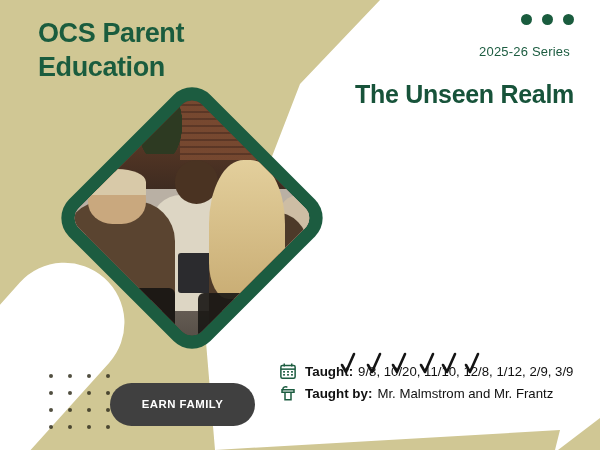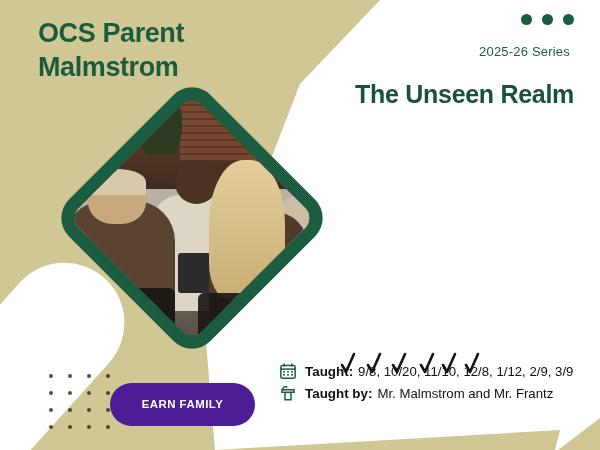--- a/index.html
+++ b/index.html
@@ -197,21 +197,21 @@
     width:170px; height:26px;
     z-index:9;
     pointer-events:none;
   }
 
   
   .badge{
     position:absolute;
     left:110px; top:383px;
     width:145px; height:43px;
-    background:#4c1d95;
+    background:#404040;
     border-radius:22px;
     color:#ffffff;
     font-size:11.4px;
     font-weight:700;
     letter-spacing:0.5px;
     line-height:1.35;
     display:flex; flex-direction:row;
     align-items:center; justify-content:center;
     text-align:center;
     z-index:8;
@@ -232,21 +232,21 @@
   }
 </style>
 </head>
 <body>
 
 <div id="flyer">
 
   <div class="white-wedge"></div>
   <div class="white-band"></div>
 
-  <div class="left-title">OCS Parent Malmstrom</div>
+  <div class="left-title">OCS Parent Education</div>
 
   <div class="diamond-wrap">
     <div class="diamond-frame">
       <div class="diamond-photo">
         <div class="photo-inner">
           <div class="ph ph-wall"></div>
           <div class="ph ph-brick"></div>
           <div class="ph ph-plant"></div>
           <div class="ph ph-floor"></div>
           <div class="ph ph-sofa"></div>

